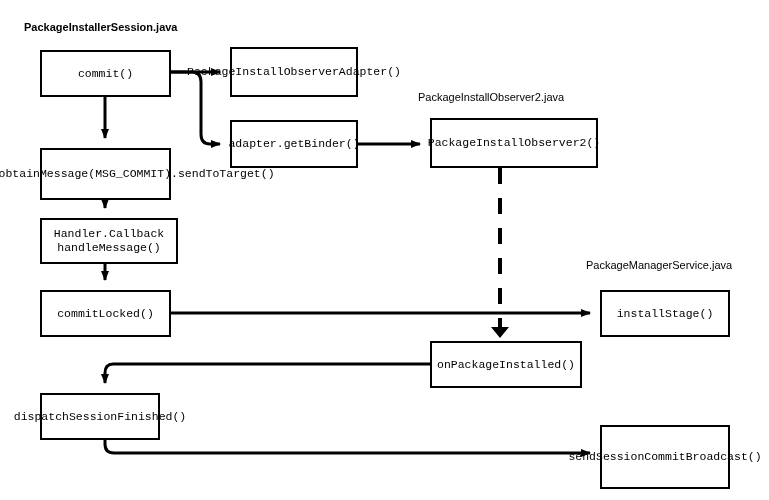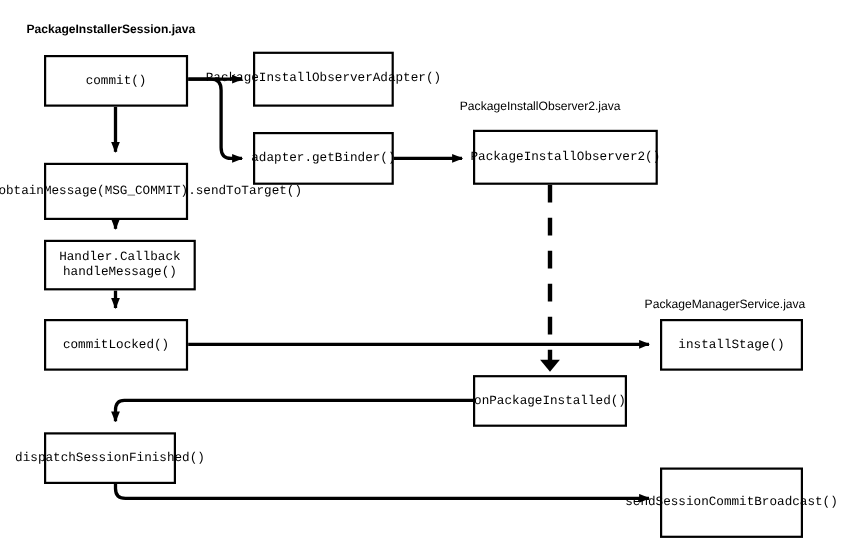--- a/index.html
+++ b/index.html
@@ -104,37 +104,37 @@
       <path d="M430,364 L113,364 Q105,364 105,373 L105,383" stroke="#000000" stroke-width="3" fill="none" marker-end="url(#ah)"></path>
     </g>
 
     <g>
       <path d="M105,440 L105,444 Q105,453 114,453 L590,453" stroke="#000000" stroke-width="3" fill="none" marker-end="url(#ah)"></path>
     </g>
   </svg>
 
   <div class="file-label" style="left:24px; top:21px;font-weight:bold;">PackageInstallerSession.java</div>
   <div class="file-label" style="left:418px; top:91px;">PackageInstallObserver2.java</div>
-  <div class="file-label" style="left:586px; top:271px;text-align:right;">PackageManagerService.java</div>
+  <div class="file-label" style="left:586px; top:259px;text-align:right;">PackageManagerService.java</div>
 
   <div class="node" style="left:40px; top:50px; width:131px; height:47px;">commit()</div>
 
   <div class="node" style="left:230px; top:47px; width:128px; height:50px;text-align:center;">PackageInstallObserverAdapter()</div>
 
   <div class="node" style="left:40px; top:148px; width:131px; height:52px;">mHandler.obtainMessage(MSG_COMMIT).sendToTarget()</div>
 
   <div class="node" style="left:230px; top:120px; width:128px; height:48px;text-align:right;">adapter.getBinder()</div>
 
   <div class="node" style="left:430px; top:118px; width:168px; height:50px;">PackageInstallObserver2()</div>
 
   <div class="node" style="left:40px; top:218px; width:138px; height:46px;">Handler.Callback handleMessage()</div>
 
   <div class="node" style="left:600px; top:290px; width:130px; height:47px;">installStage()</div>
 
   <div class="node" style="left:40px; top:290px; width:131px; height:47px;">commitLocked()</div>
 
-  <div class="node" style="left:430px; top:341px; width:140px; height:47px;">onPackageInstalled()</div>
+  <div class="node" style="left:430px; top:341px; width:152px; height:47px;">onPackageInstalled()</div>
 
   <div class="node" style="left:40px; top:393px; width:120px; height:47px;">dispatchSessionFinished()</div>
 
   <div class="node" style="left:600px; top:425px; width:130px; height:64px;">sendSessionCommitBroadcast()</div>
 
 </div>
 
 </body></html>

